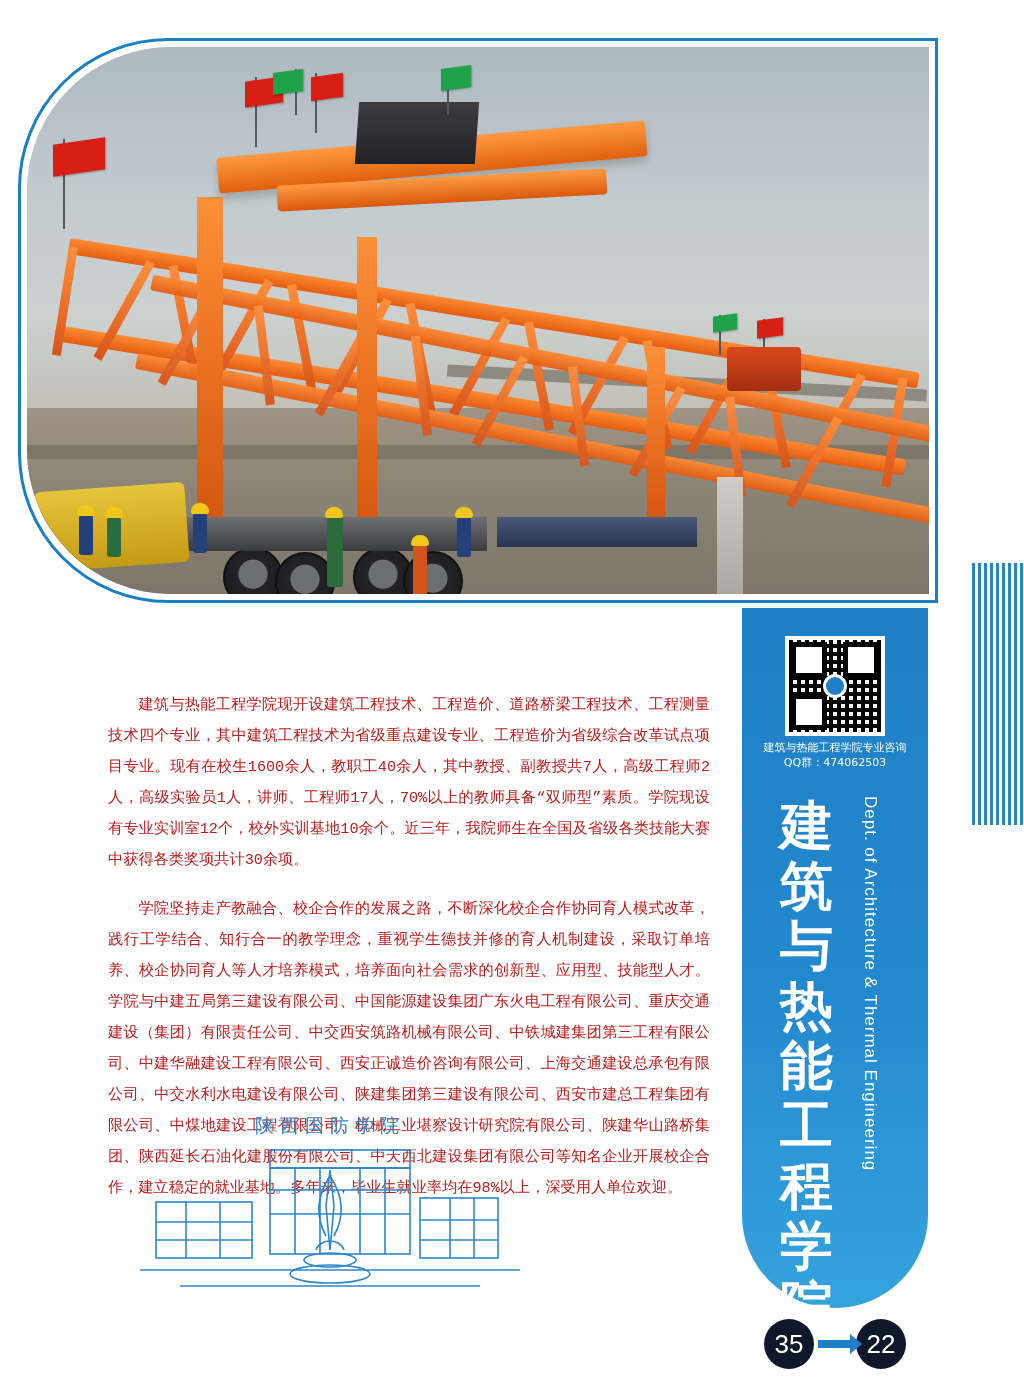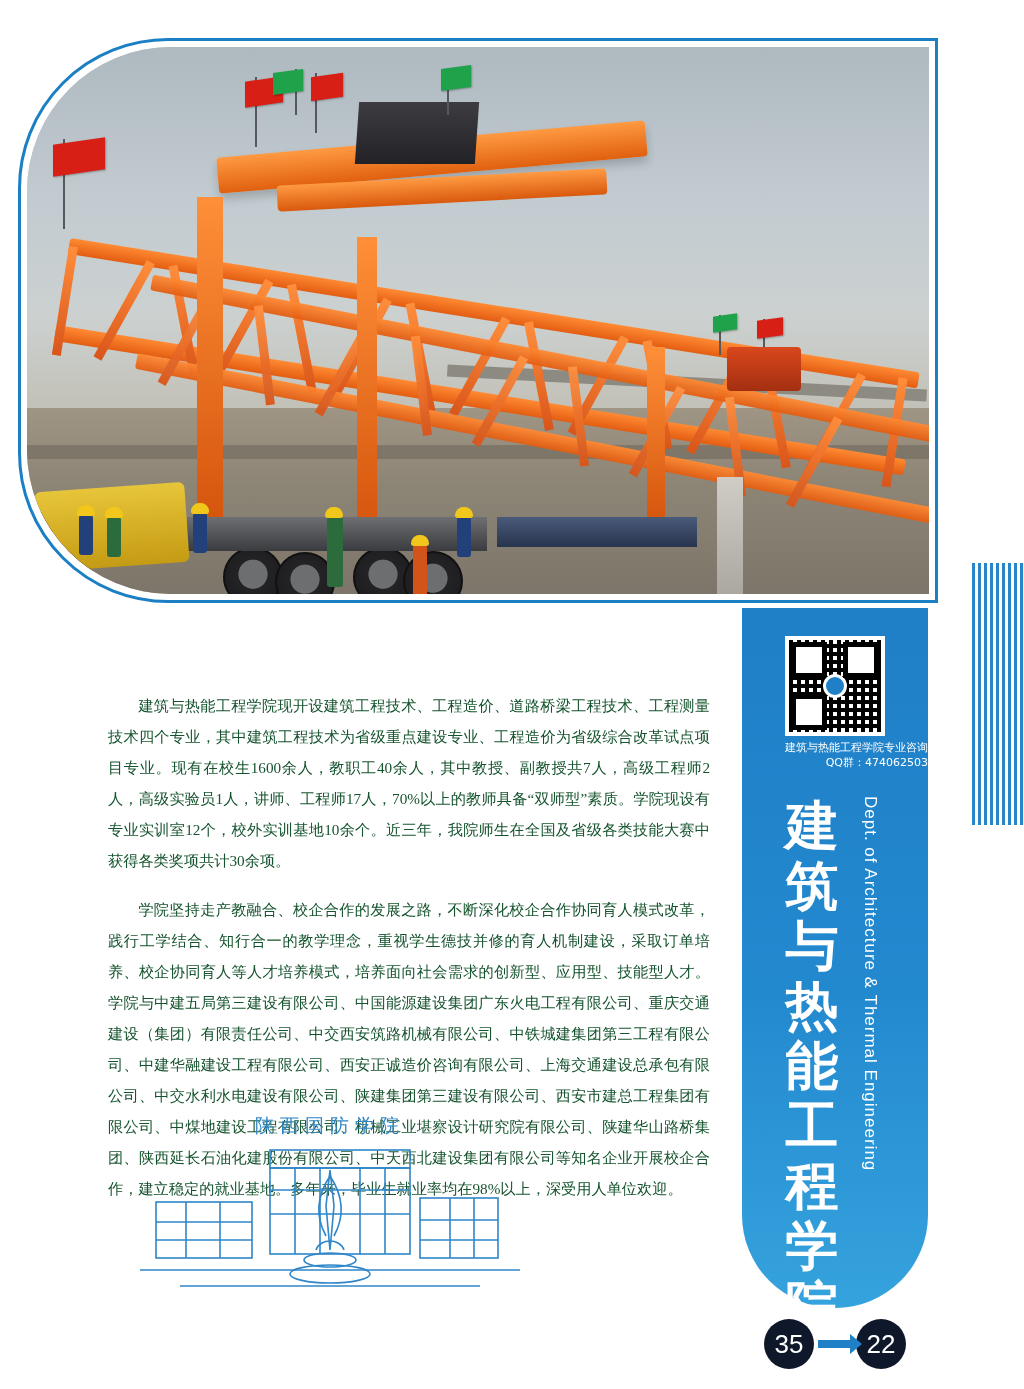--- a/index.html
+++ b/index.html
@@ -221,37 +221,37 @@
   }
   .qr-center{
     position:absolute;left:50%;top:50%;transform:translate(-50%,-50%);
     width:18px;height:18px;border-radius:50%;
     background:#1f7fc7;border:3px solid #fff;
   }
   .qr-caption {
     position: absolute;
     left: 0; right: 0;
     top: 132px;
-    text-align: right;
+    text-align: center;
     color: #ffffff;
     font-size: 11px;
     line-height: 15px;
     font-family: "DejaVu Sans", "Liberation Sans", sans-serif;
   }
   .banner-title-cn {
     position: absolute;
     left: 38px;
     top: 188px;
     width: 66px;
     color: #ffffff;
     font-size: 53px;
     line-height: 60px;
     font-weight: bold;
     letter-spacing: 2px;
-    text-align: center;
+    text-align: left;
     font-family: "DejaVu Sans", sans-serif;
   }
   .banner-title-en {
     position: absolute;
     left: 118px;
     top: 188px;
     color: #ffffff;
     font-size: 17px;
     letter-spacing: 1px;
     white-space: nowrap;
@@ -298,23 +298,23 @@
     position: absolute;
     left: 108px;
     top: 690px;
     width: 602px;
   }
   .para {
     margin: 0 0 18px 0;
     text-indent: 2em;
     font-size: 15.2px;
     line-height: 31px;
-    color: #14532d;
+    color: #b91c1c;
     text-align: justify;
-    font-family: Liberation Serif, serif;
+    font-family: Liberation Mono, monospace;
   }
 
   
   .campus-art {
     position: absolute;
     left: 120px;
     top: 1110px;
     width: 420px;
     height: 210px;
   }

